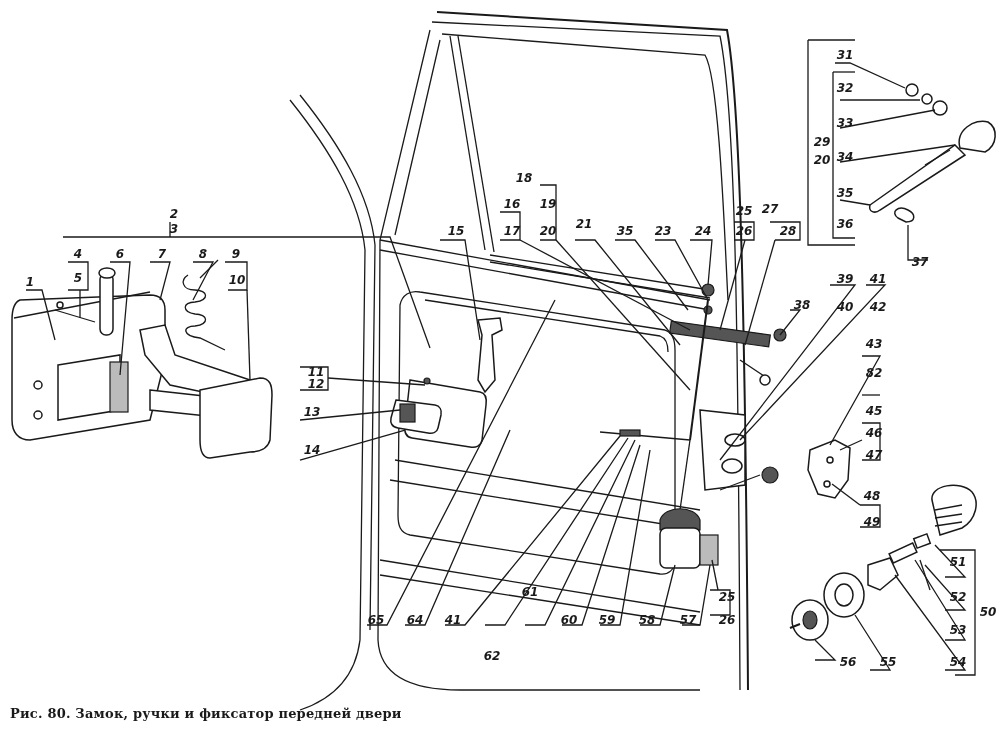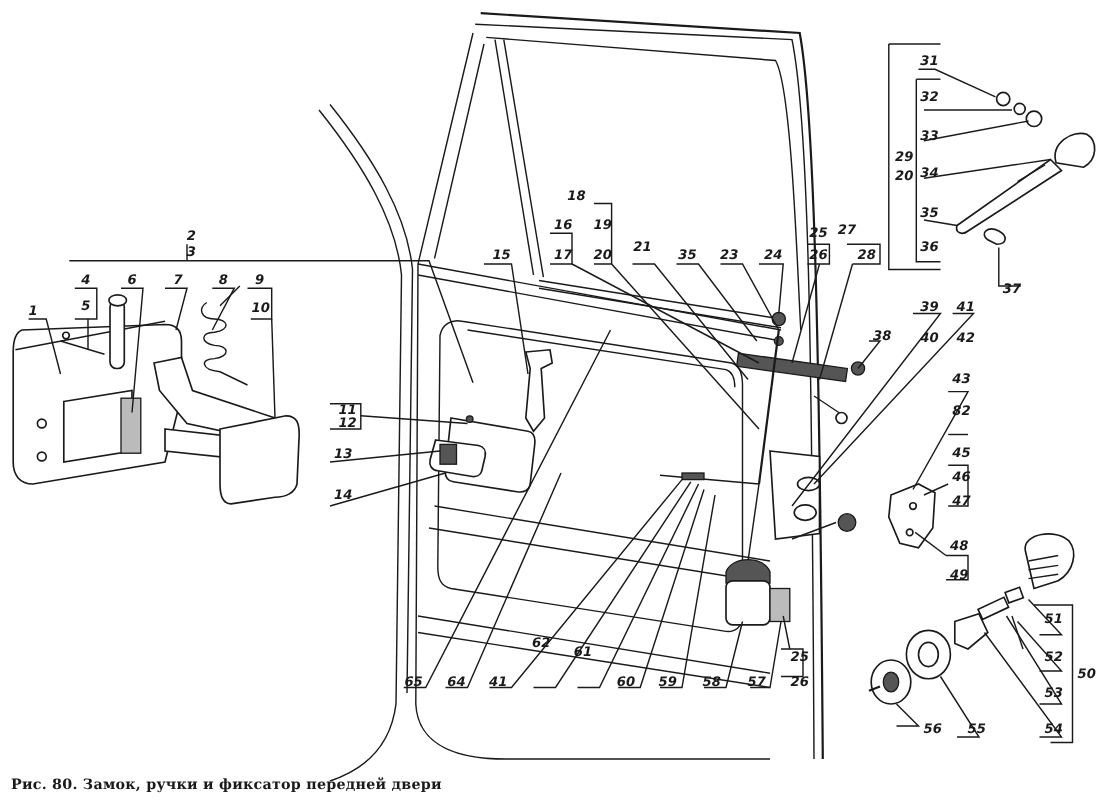--- a/index.html
+++ b/index.html
@@ -255,20 +255,20 @@
 <div class="lbl" style="left:958px;top:597px">52</div>
 <div class="lbl" style="left:958px;top:630px">53</div>
 <div class="lbl" style="left:958px;top:662px">54</div>
 <div class="lbl" style="left:888px;top:662px">55</div>
 <div class="lbl" style="left:848px;top:662px">56</div>
 <div class="lbl" style="left:688px;top:620px">57</div>
 <div class="lbl" style="left:647px;top:620px">58</div>
 <div class="lbl" style="left:607px;top:620px">59</div>
 <div class="lbl" style="left:569px;top:620px">60</div>
 <div class="lbl" style="left:530px;top:592px">61</div>
-<div class="lbl" style="left:492px;top:584px">62</div>
+<div class="lbl" style="left:492px;top:656px">62</div>
 <div class="lbl" style="left:453px;top:620px">41</div>
 <div class="lbl" style="left:415px;top:620px">64</div>
 <div class="lbl" style="left:376px;top:620px">65</div>
 <div class="lbl" style="left:727px;top:597px">25</div>
 <div class="lbl" style="left:727px;top:620px">26</div>
 
 <div class="caption">Рис. 80. Замок, ручки и фиксатор передней двери</div>
 
 </body></html>

